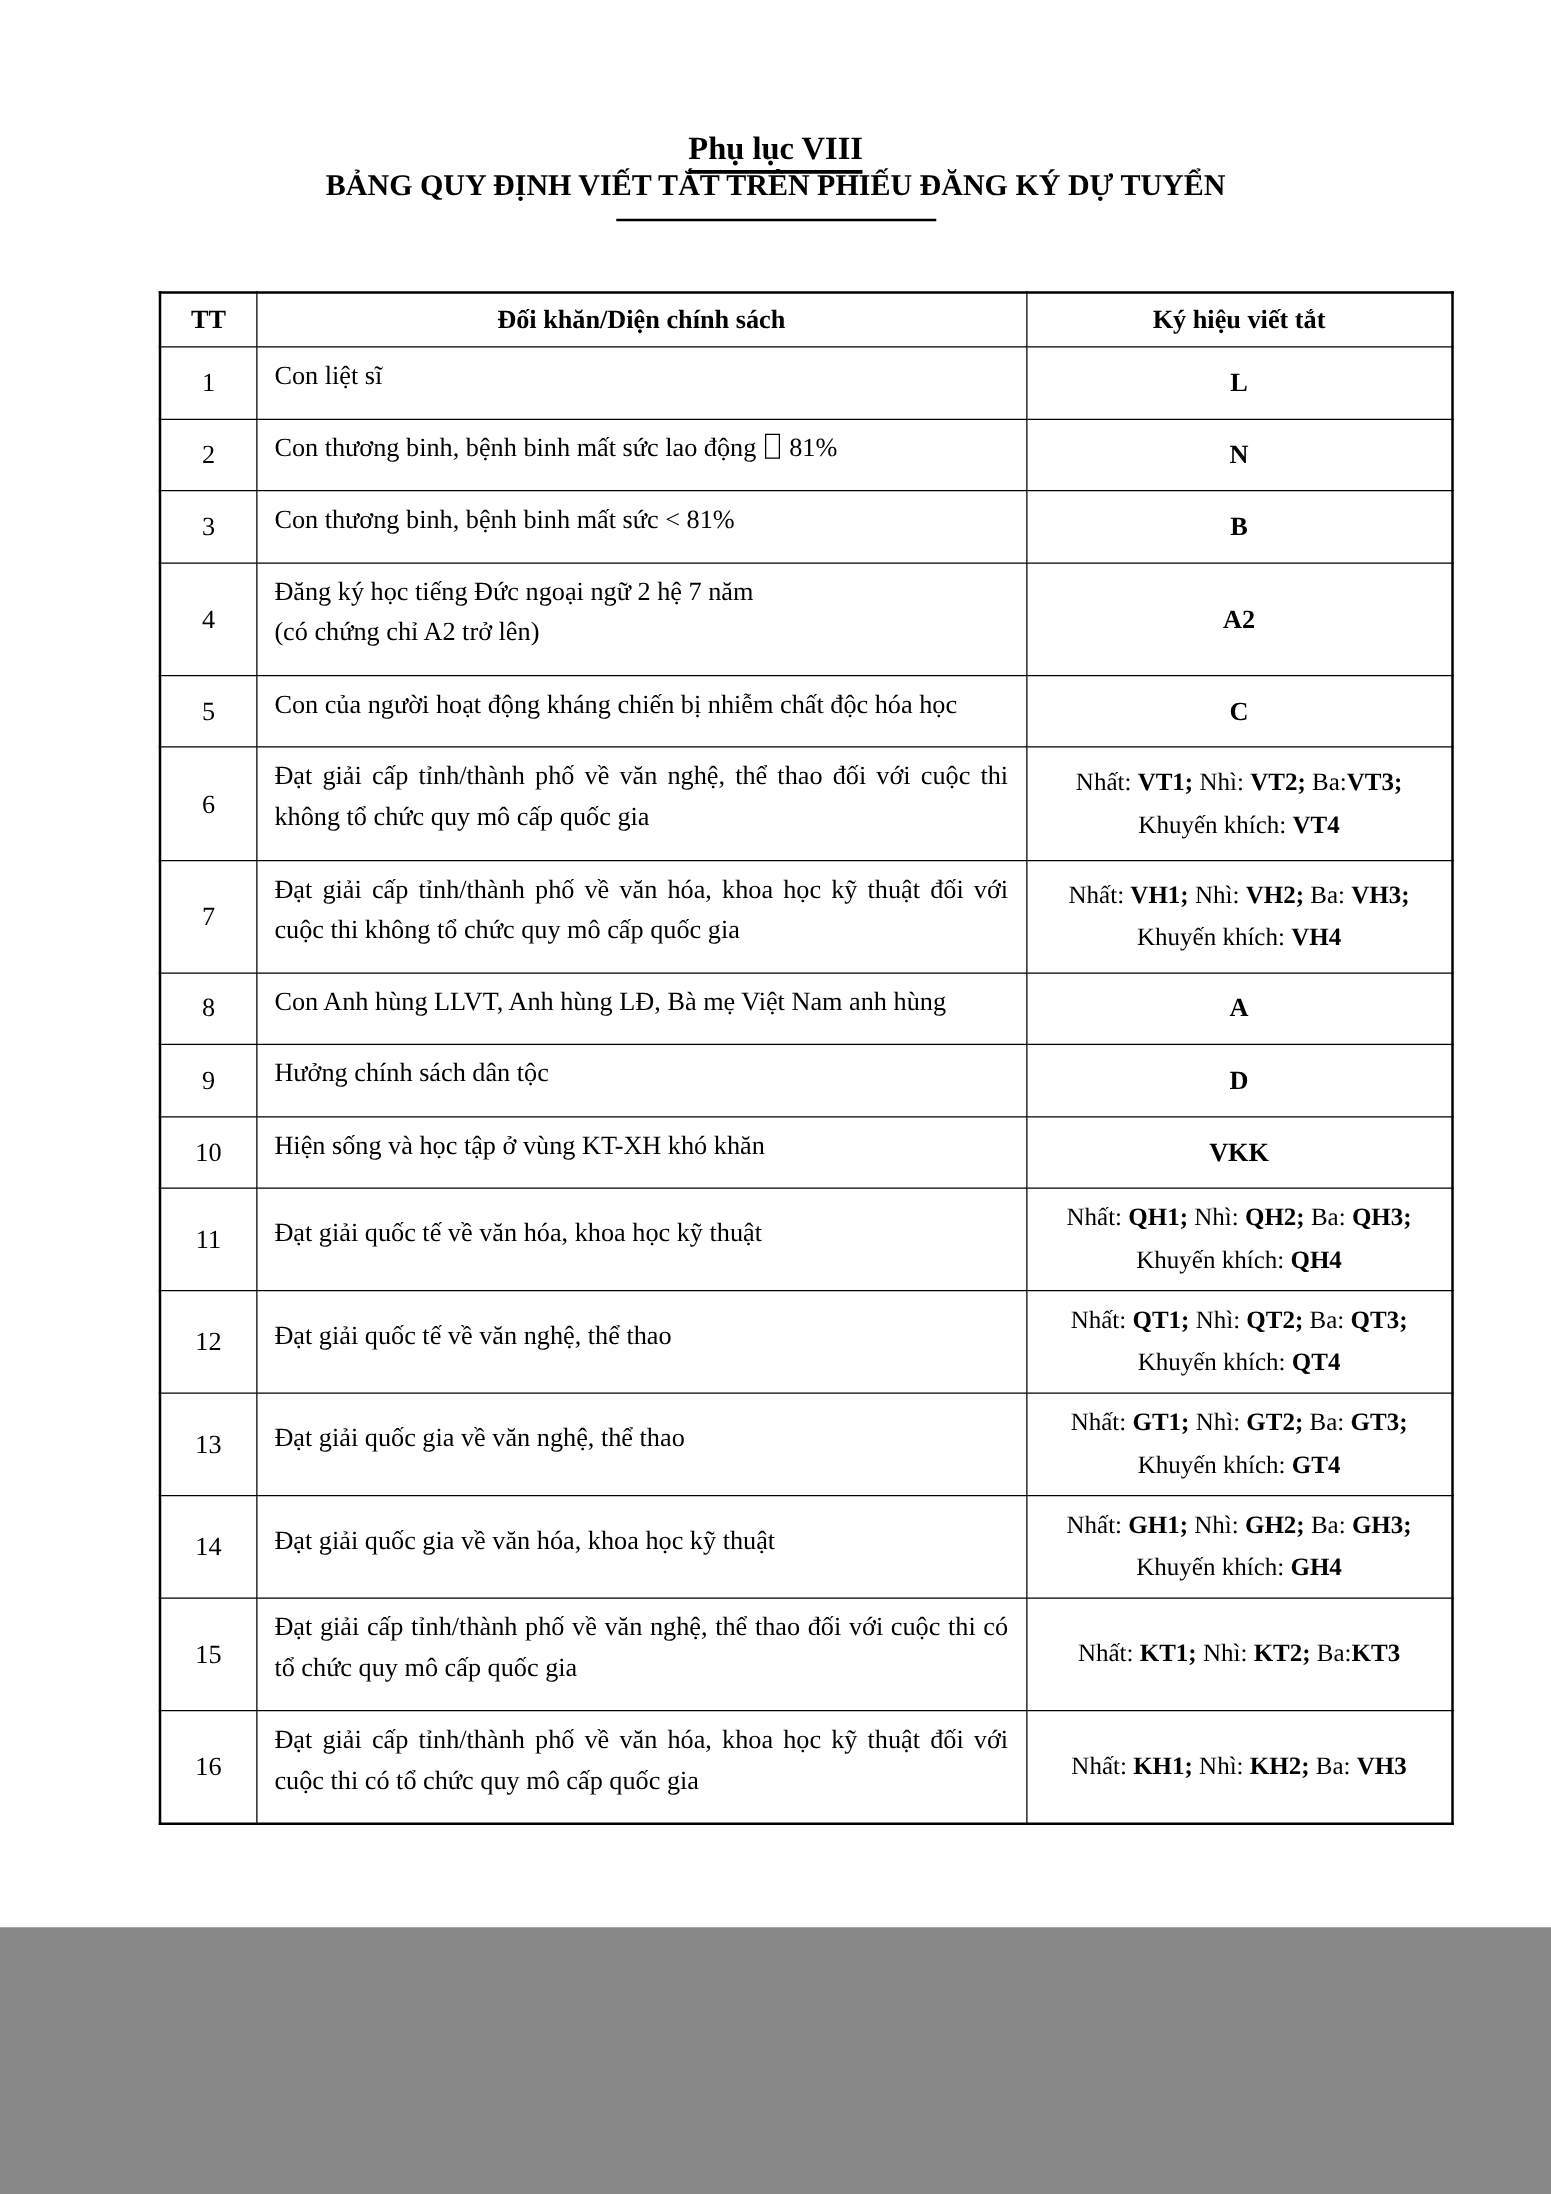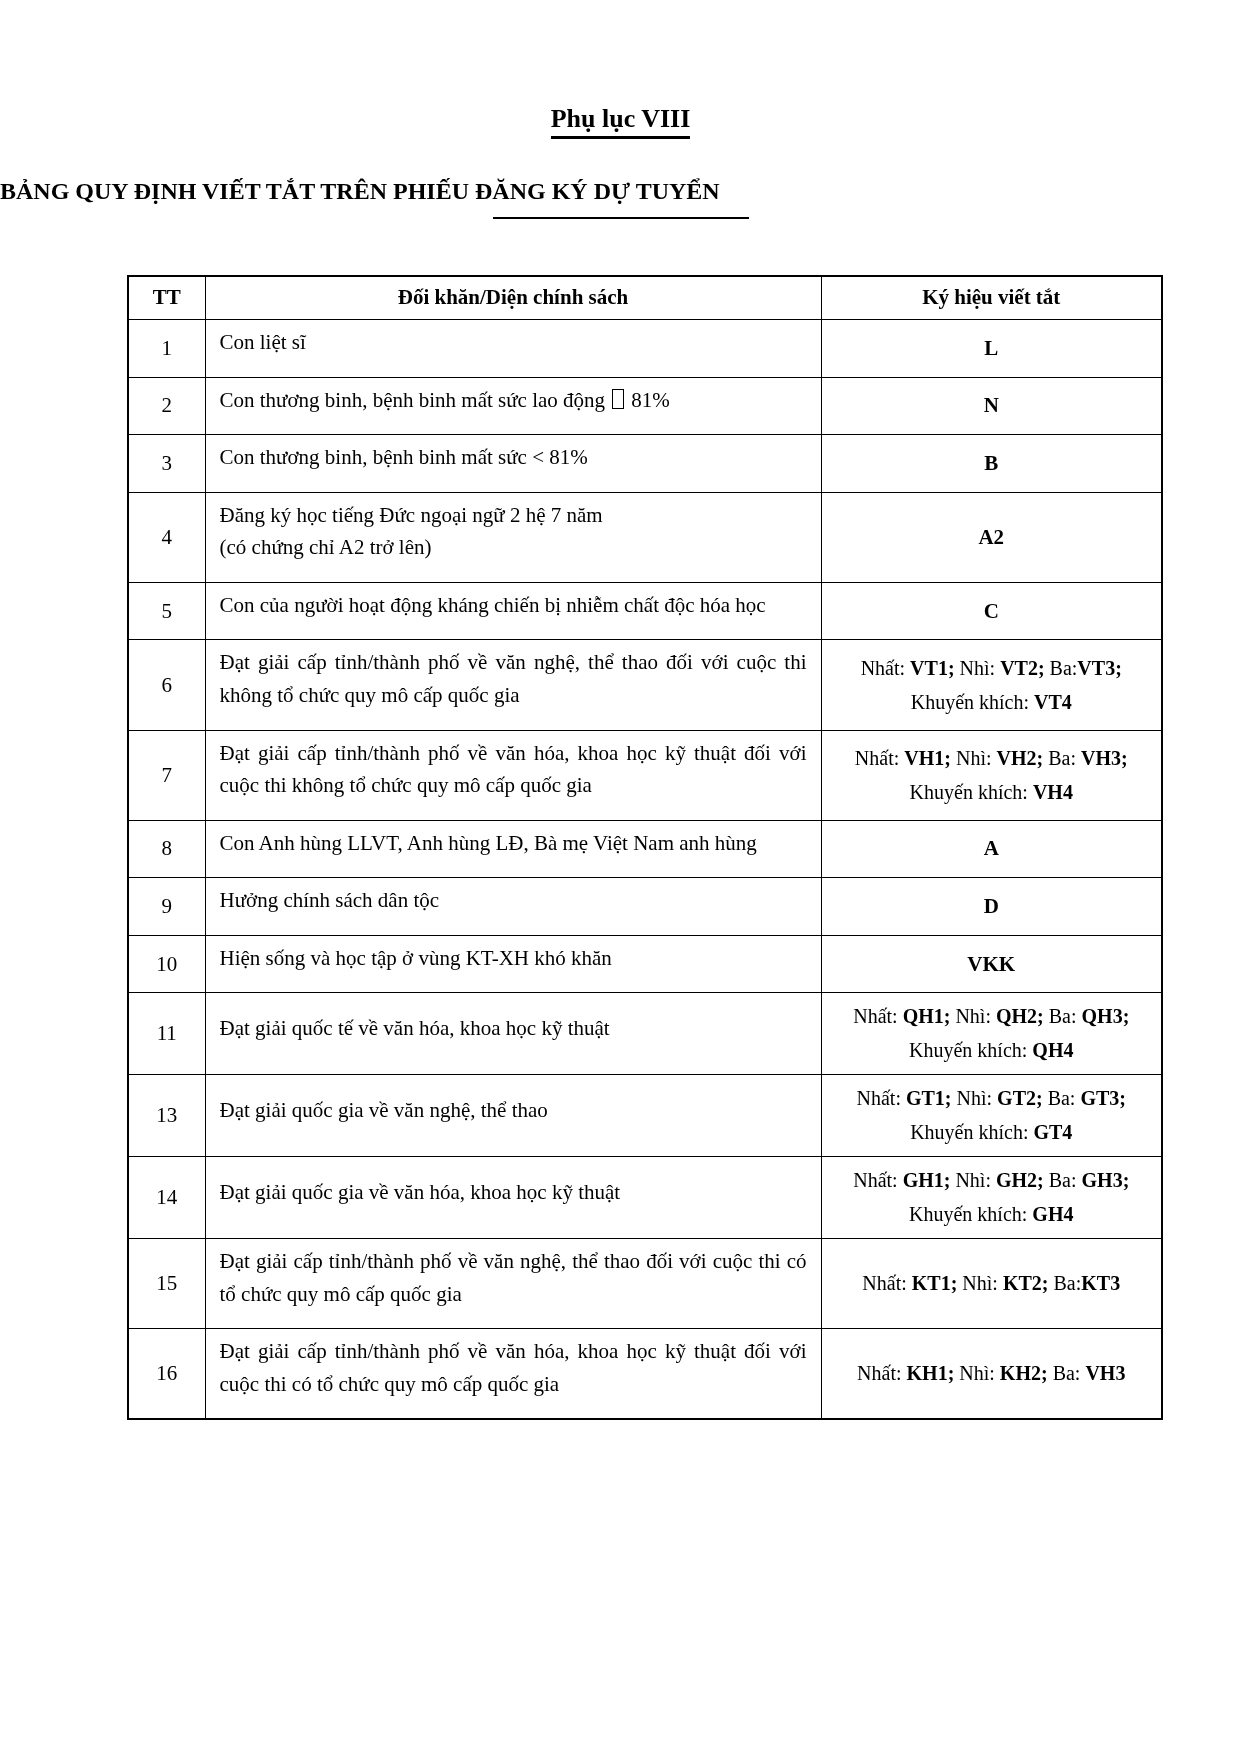--- a/index.html
+++ b/index.html
@@ -1,39 +1,38 @@
 <!DOCTYPE html>
 <html><head>
 <meta charset="utf-8">
 <style>
   * { margin: 0; padding: 0; box-sizing: border-box; }
   html, body { background: #888; }
   .page {
     position: relative;
     width: 1241px;
-    height: 1755px;
+    height: 1542px;
     margin: 0 auto;
     background: #ffffff;
     font-family: "Liberation Serif", "DejaVu Serif", serif;
     color: #000;
     overflow: hidden;
   }
   .doc { padding-top: 104px; }
   .appendix-title {
     text-align: center;
     font-size: 26px;
     font-weight: bold;
   }
   .appendix-title .u {
     border-bottom: 3px solid #000;
     padding-bottom: 3px;
   }
   .heading {
-    margin-top: 42px;
-    text-align: left;
+    text-align: center;
     font-size: 24px;
     font-weight: bold;
     line-height: 1.32;
   }
   .subtitle {
     margin-top: 16px;
     text-align: center;
     font-size: 21.5px;
     font-style: italic;
   }
@@ -223,20 +222,30 @@
             <td class="tt">11</td>
             <td class="desc">
               <div class="dline"><span>Đạt giải quốc tế về văn hóa, khoa học kỹ thuật</span></div>
             </td>
             <td class="code left">
               <div class="cline"><span>Nhất: </span><b>QH1;</b><span> Nhì: </span><b>QH2;</b><span> Ba: </span><b>QH3;</b></div>
               <div class="cline"><span>Khuyến khích: </span><b>QH4</b></div>
             </td>
           </tr>
           <tr>
+            <td class="tt">12</td>
+            <td class="desc">
+              <div class="dline"><span>Đạt giải quốc tế về văn nghệ, thể thao</span></div>
+            </td>
+            <td class="code left">
+              <div class="cline"><span>Nhất: </span><b>QT1;</b><span> Nhì: </span><b>QT2;</b><span> Ba: </span><b>QT3;</b></div>
+              <div class="cline"><span>Khuyến khích: </span><b>QT4</b></div>
+            </td>
+          </tr>
+          <tr>
             <td class="tt">13</td>
             <td class="desc">
               <div class="dline"><span>Đạt giải quốc gia về văn nghệ, thể thao</span></div>
             </td>
             <td class="code left">
               <div class="cline"><span>Nhất: </span><b>GT1;</b><span> Nhì: </span><b>GT2;</b><span> Ba: </span><b>GT3;</b></div>
               <div class="cline"><span>Khuyến khích: </span><b>GT4</b></div>
             </td>
           </tr>
           <tr>

